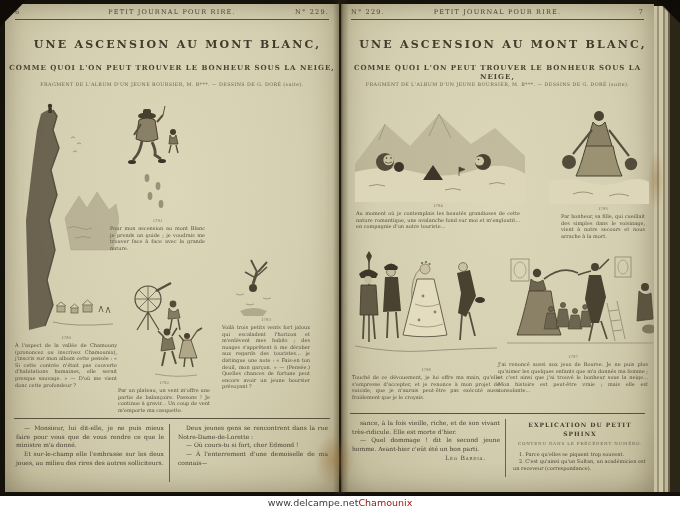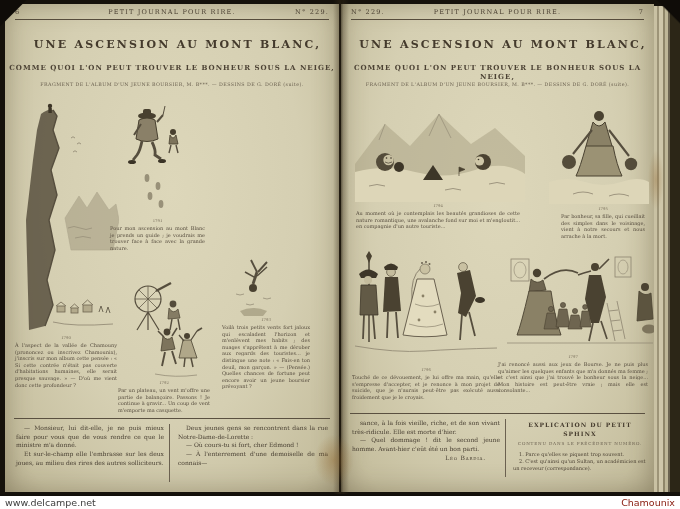--- a/index.html
+++ b/index.html
@@ -83,21 +83,21 @@
   .rp-c1 { left:11px;  top:415px; width:148px; }
   .rp-c2 { left:172px; top:417px; width:134px; text-align:center; }
   .sig { text-align:right; font-variant:small-caps; letter-spacing:.8px; padding-right:14px;
          text-indent:0 !important; }
   .sx-title { font-size:6px; font-weight:bold; letter-spacing:1px; color:#453b2d; }
   .sx-sub   { font-size:4.2px; letter-spacing:.8px; color:#6b6150; margin:3px 0 4px; }
   .sx-item  { font-size:5px; text-align:left; text-indent:6px; line-height:1.4; color:#4c4234; }
 
   
   .wm-bar { position:absolute; left:0; bottom:0; width:680px; height:13px; background:#ffffff;
-            display:flex; justify-content:space-between; align-items:center; padding:0 5px;
+            display:flex; justify-content:center; align-items:center; padding:0 5px;
             font-family:"DejaVu Sans", sans-serif; font-size:9.5px; }
   .wm-left  { color:#3d3d3d; }
   .wm-right { color:#8b2013; }
 
   svg .ink  { stroke:#564e3e; fill:none; }
   svg .soft { stroke:#8d8470; fill:none; }
 </style>
 </head>
 <body>
 

